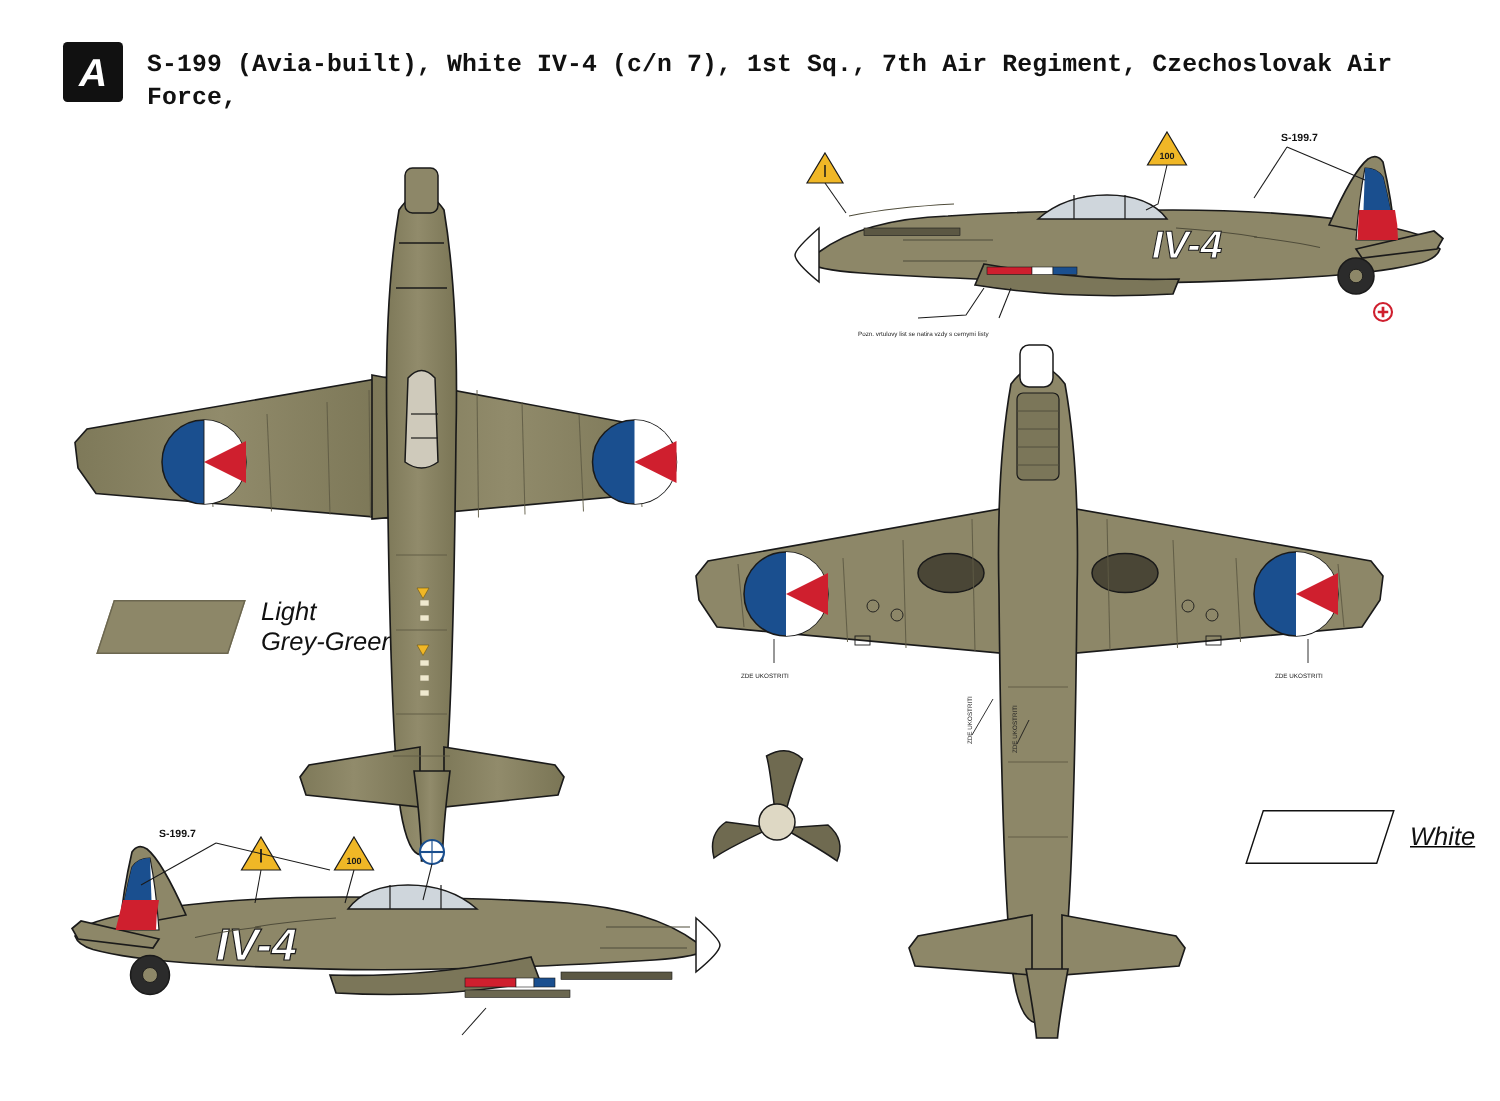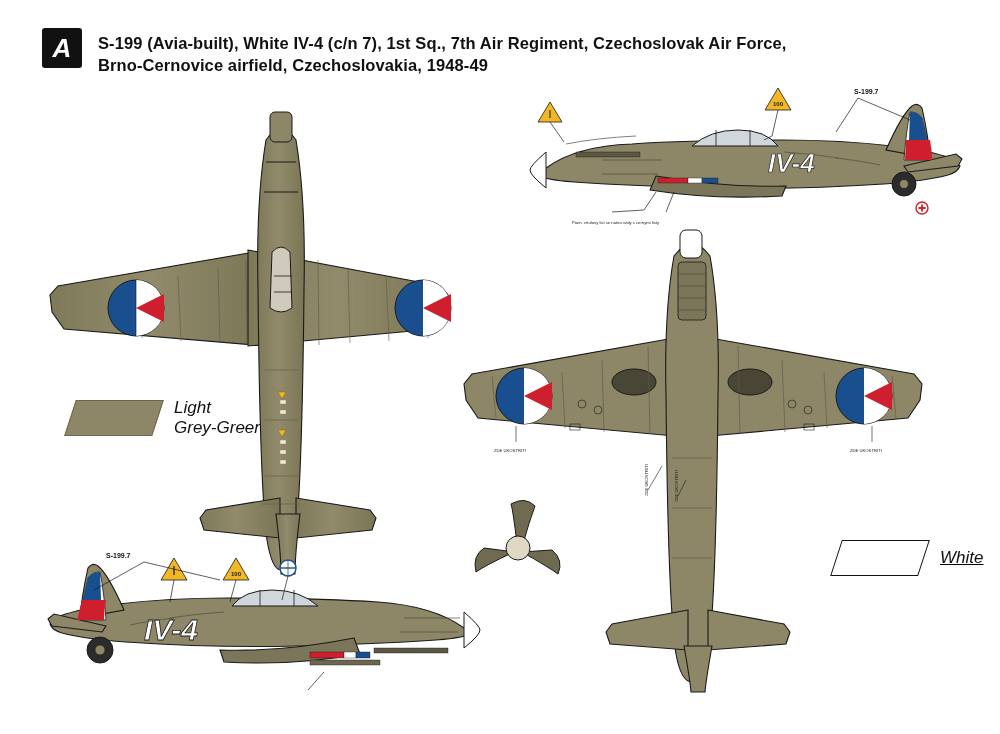--- a/index.html
+++ b/index.html
@@ -16,20 +16,21 @@
   .badge{
     position:absolute;left:42px;top:28px;width:40px;height:40px;
     background:#111;color:#fff;font-weight:bold;font-size:26px;
     font-style:italic;display:flex;align-items:center;justify-content:center;
     border-radius:3px;
   }
   .title{
     position:absolute;left:98px;top:32px;width:860px;
     font-size:16.5px;font-weight:bold;color:#111;line-height:1.35;
     letter-spacing:.1px;
+    font-family:Liberation Mono, monospace;
   }
 
   
   .swatch-box{position:absolute;}
   .swatch{
     width:86px;height:34px;background:#8d8768;border:1px solid #6c6750;
     transform:skewX(-18deg);
   }
   .swatch.white{background:#ffffff;border:1px solid #111;}
   .swatch-label{
@@ -43,21 +44,20 @@
   .code-lbl{font-size:7px;fill:#111;font-weight:bold;}
 </style>
 </head>
 <body>
 
 <div id="sheet">
 
   <div class="badge">A</div>
   <div class="title">
     <div>S-199 (Avia-built), White IV-4 (c/n 7), 1st Sq., 7th Air Regiment, Czechoslovak Air Force,</div>
-    <div>Brno-Cernovice airfield, Czechoslovakia, 1948-49</div>
   </div>
 
   <div class="swatch-box" style="left:70px;top:398px;display:flex;align-items:center;gap:16px;">
     <div class="swatch"></div>
     <div class="swatch-label">
       <div>Light</div>
       <div>Grey-Green</div>
     </div>
   </div>
 

